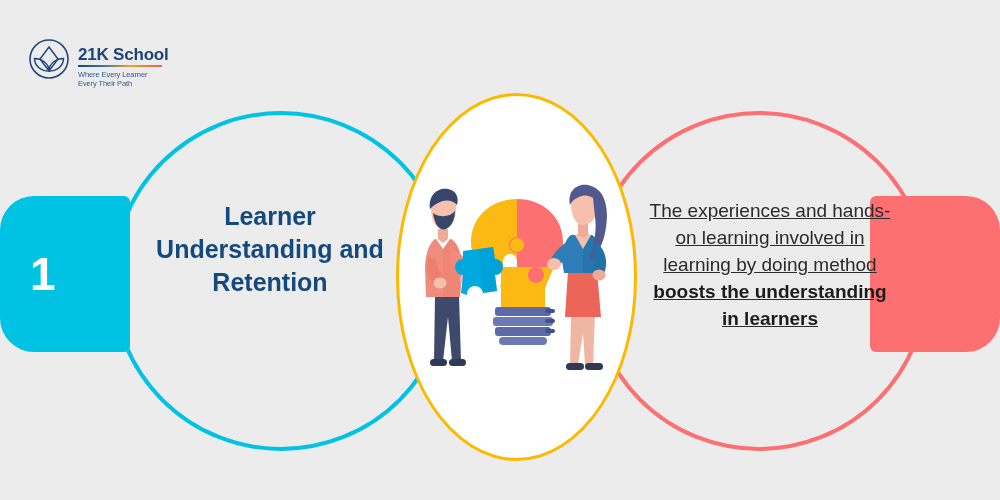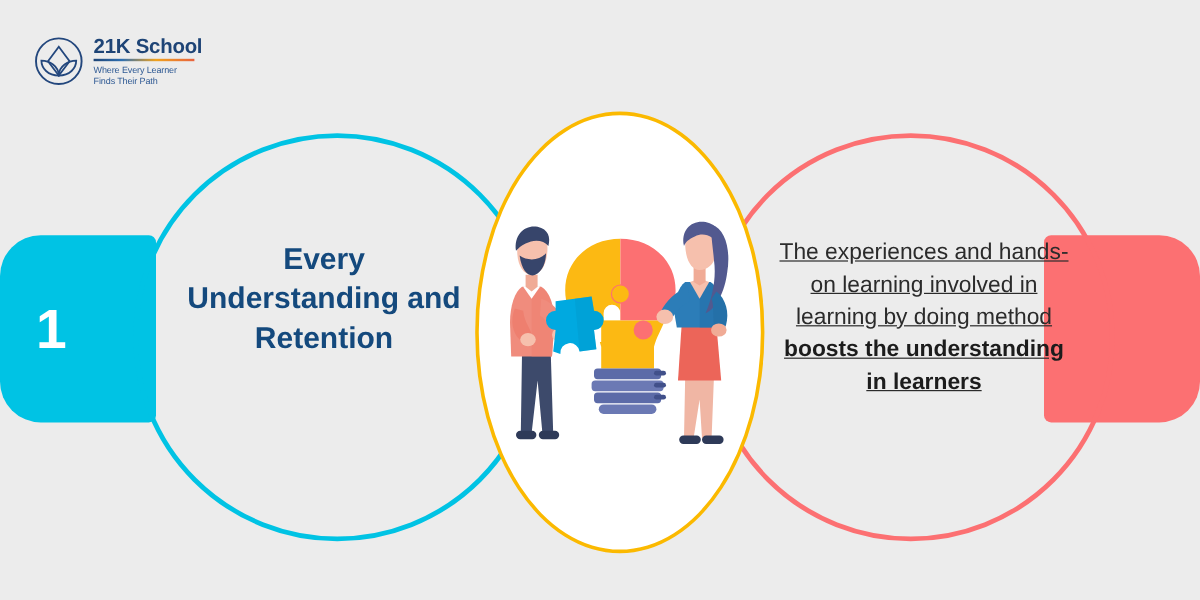--- a/index.html
+++ b/index.html
@@ -23,21 +23,21 @@
   
   .logo {
     position: absolute;
     left: 28px;
     top: 30px;
     display: flex;
     align-items: center;
     gap: 8px;
   }
   .logo-mark { width: 42px; height: 42px; display: block; }
-  .logo-text { display: flex; flex-direction: column; line-height: 1; }
+  .logo-text { display: flex; flex-direction: column; line-height: 1; margin-top: 16px; }
   .logo-name {
     font-size: 17px;
     font-weight: bold;
     color: #1e4476;
     letter-spacing: -0.2px;
   }
   .logo-rule {
     margin-top: 2px;
     height: 2px;
     width: 84px;
@@ -176,35 +176,35 @@
         <path d="M21 9 L30 21 L21 33 L12 21 Z" fill="none" stroke="#23477d" stroke-width="1.5"></path>
         <path d="M21 33 C12 33 6.5 27 6.5 20.5 C13 20.5 21 25 21 33 Z" fill="none" stroke="#23477d" stroke-width="1.5"></path>
         <path d="M21 33 C30 33 35.5 27 35.5 20.5 C29 20.5 21 25 21 33 Z" fill="none" stroke="#23477d" stroke-width="1.5"></path>
       </svg>
     </span>
     <span class="logo-text">
       <span class="logo-name">21K School</span>
       <span class="logo-rule"></span>
       <span class="logo-tag">
         <span>Where Every Learner</span><br>
-        <span>Finds Their Path</span>
+        <span>Every Their Path</span>
       </span>
     </span>
   </div>
 
   <div class="num-tab">
     <span class="num-tab-label">1</span>
   </div>
 
   <div class="right-tab"></div>
 
   <div class="ring ring-left"></div>
   <div class="ring ring-right"></div>
 
-  <div class="heading">Every Understanding and Retention</div>
+  <div class="heading">Learner Understanding and Retention</div>
 
   <div class="body-copy"><span>The experiences and hands-on learning involved in learning by doing method </span><b>boosts the understanding in learners</b></div>
 
   <div class="capsule">
     <span class="illustration-wrap">
       <svg class="illustration" viewBox="0 0 224 224" aria-hidden="true">
 
         <g>
 
           <path d="M112 34

